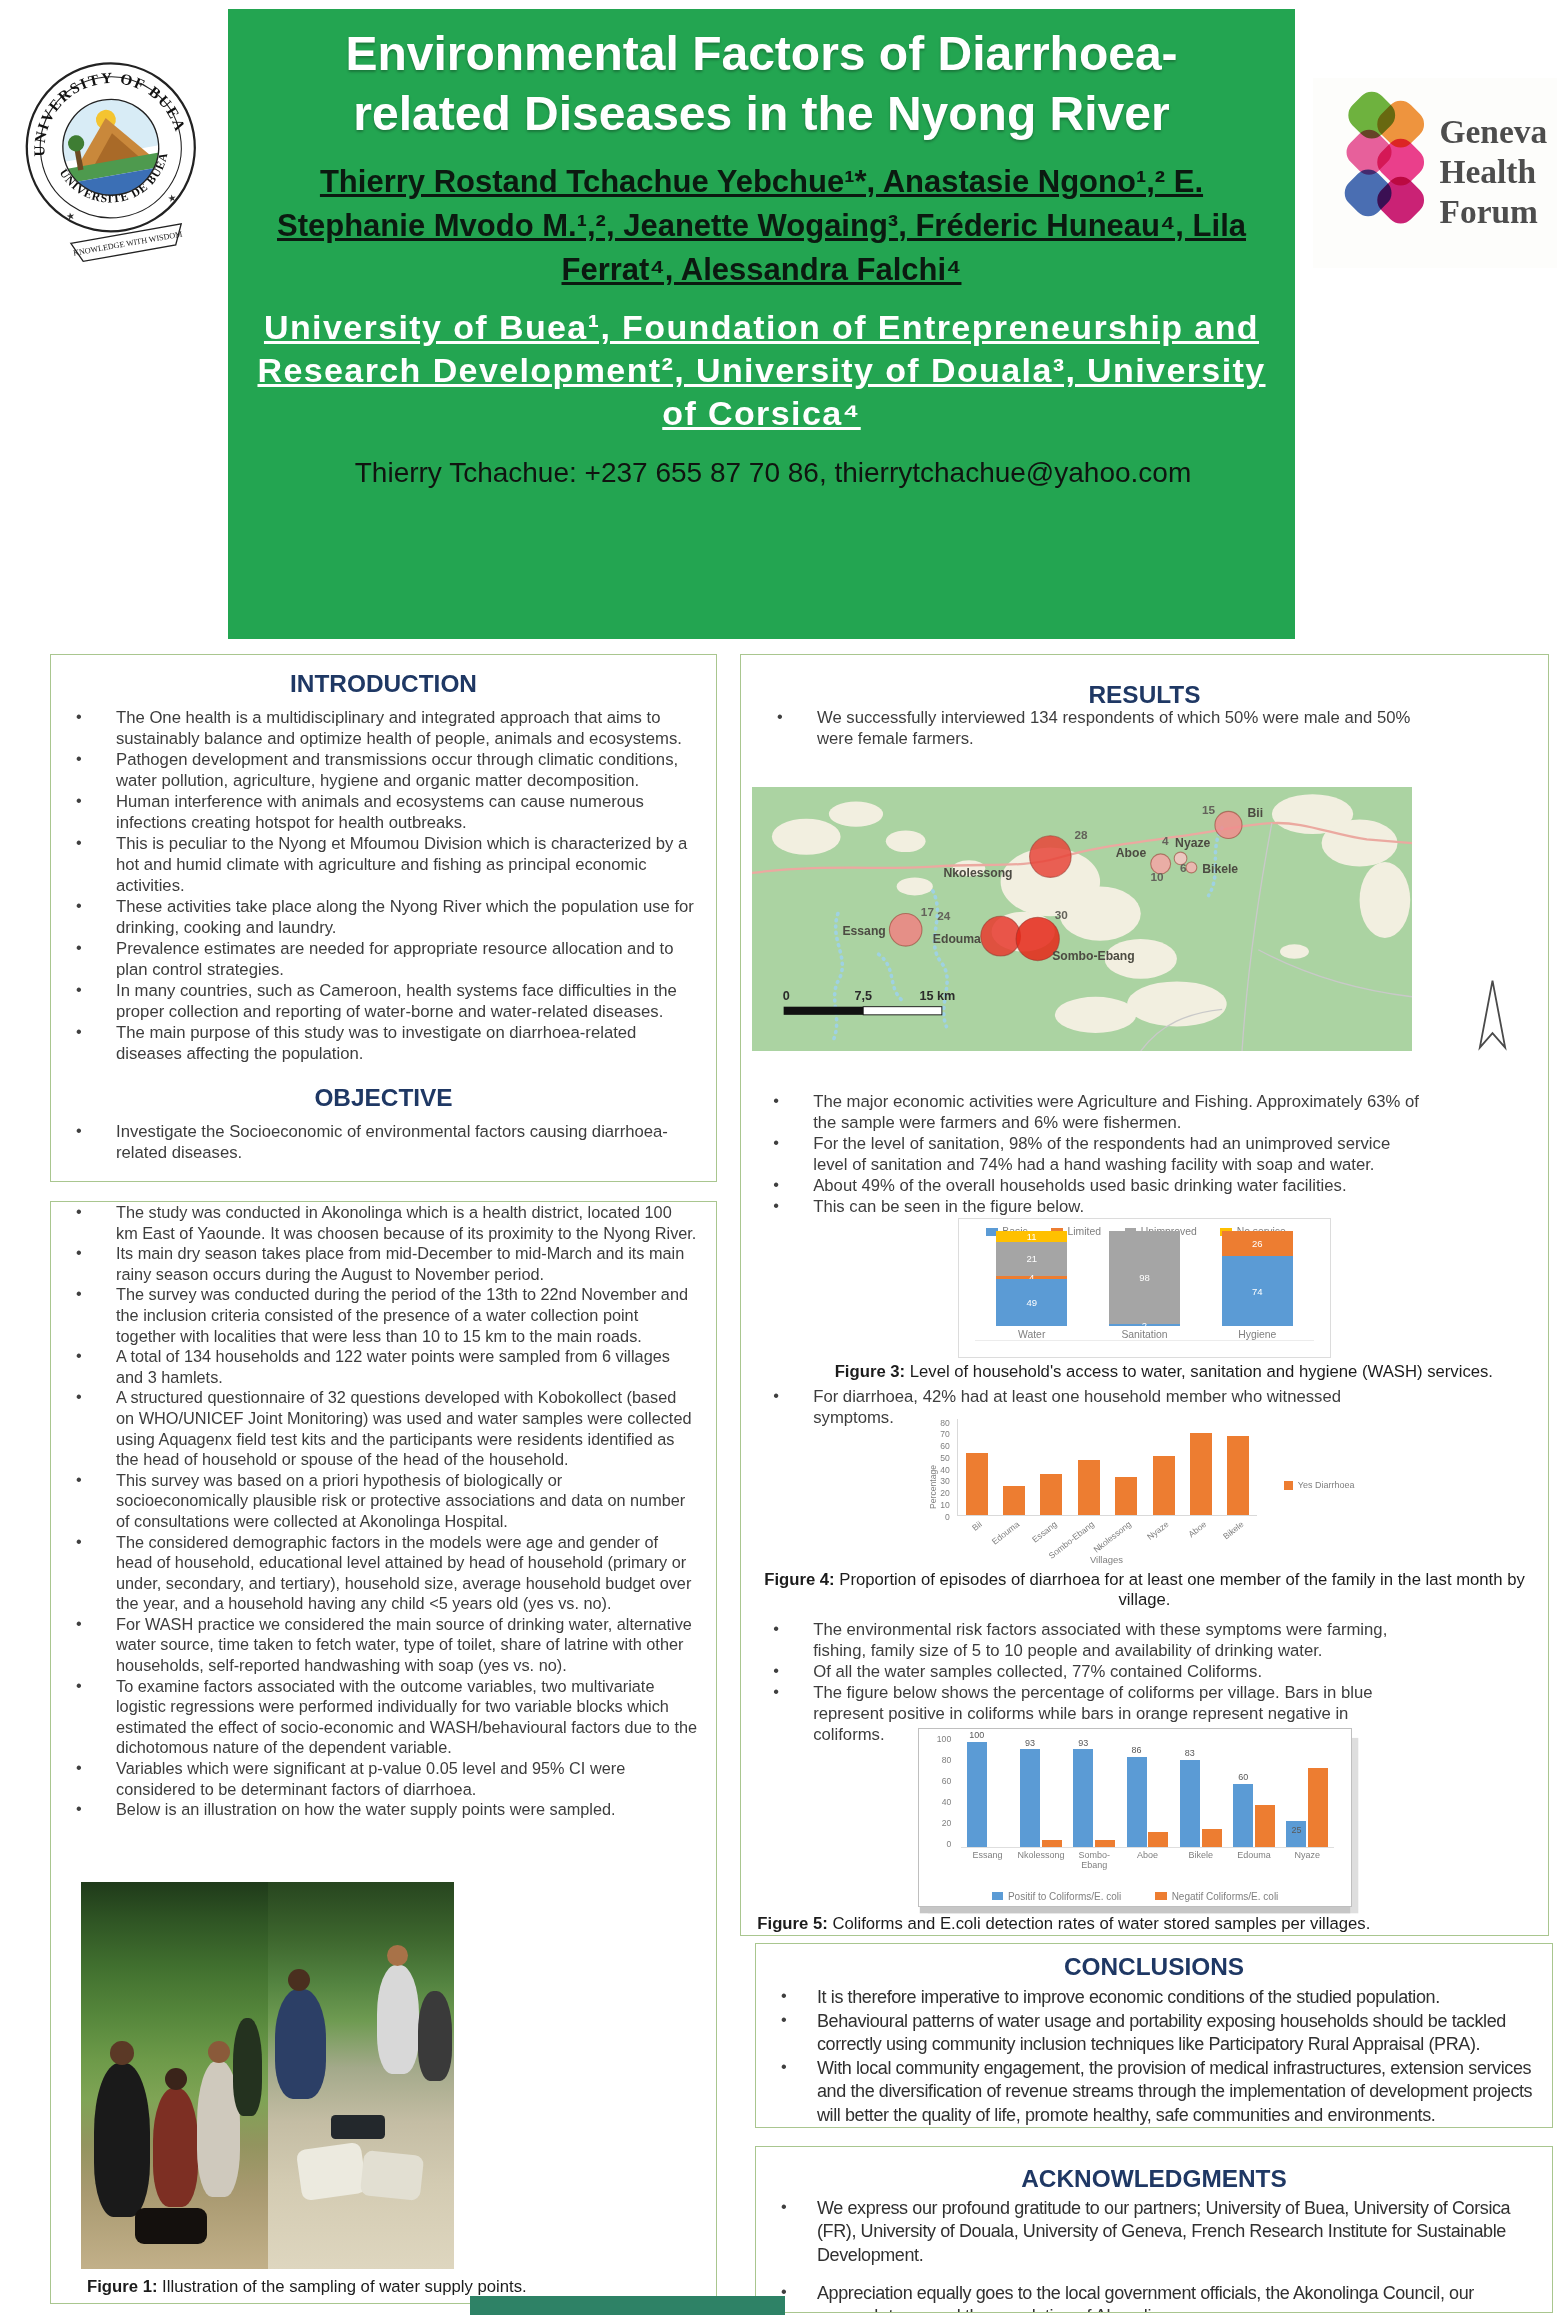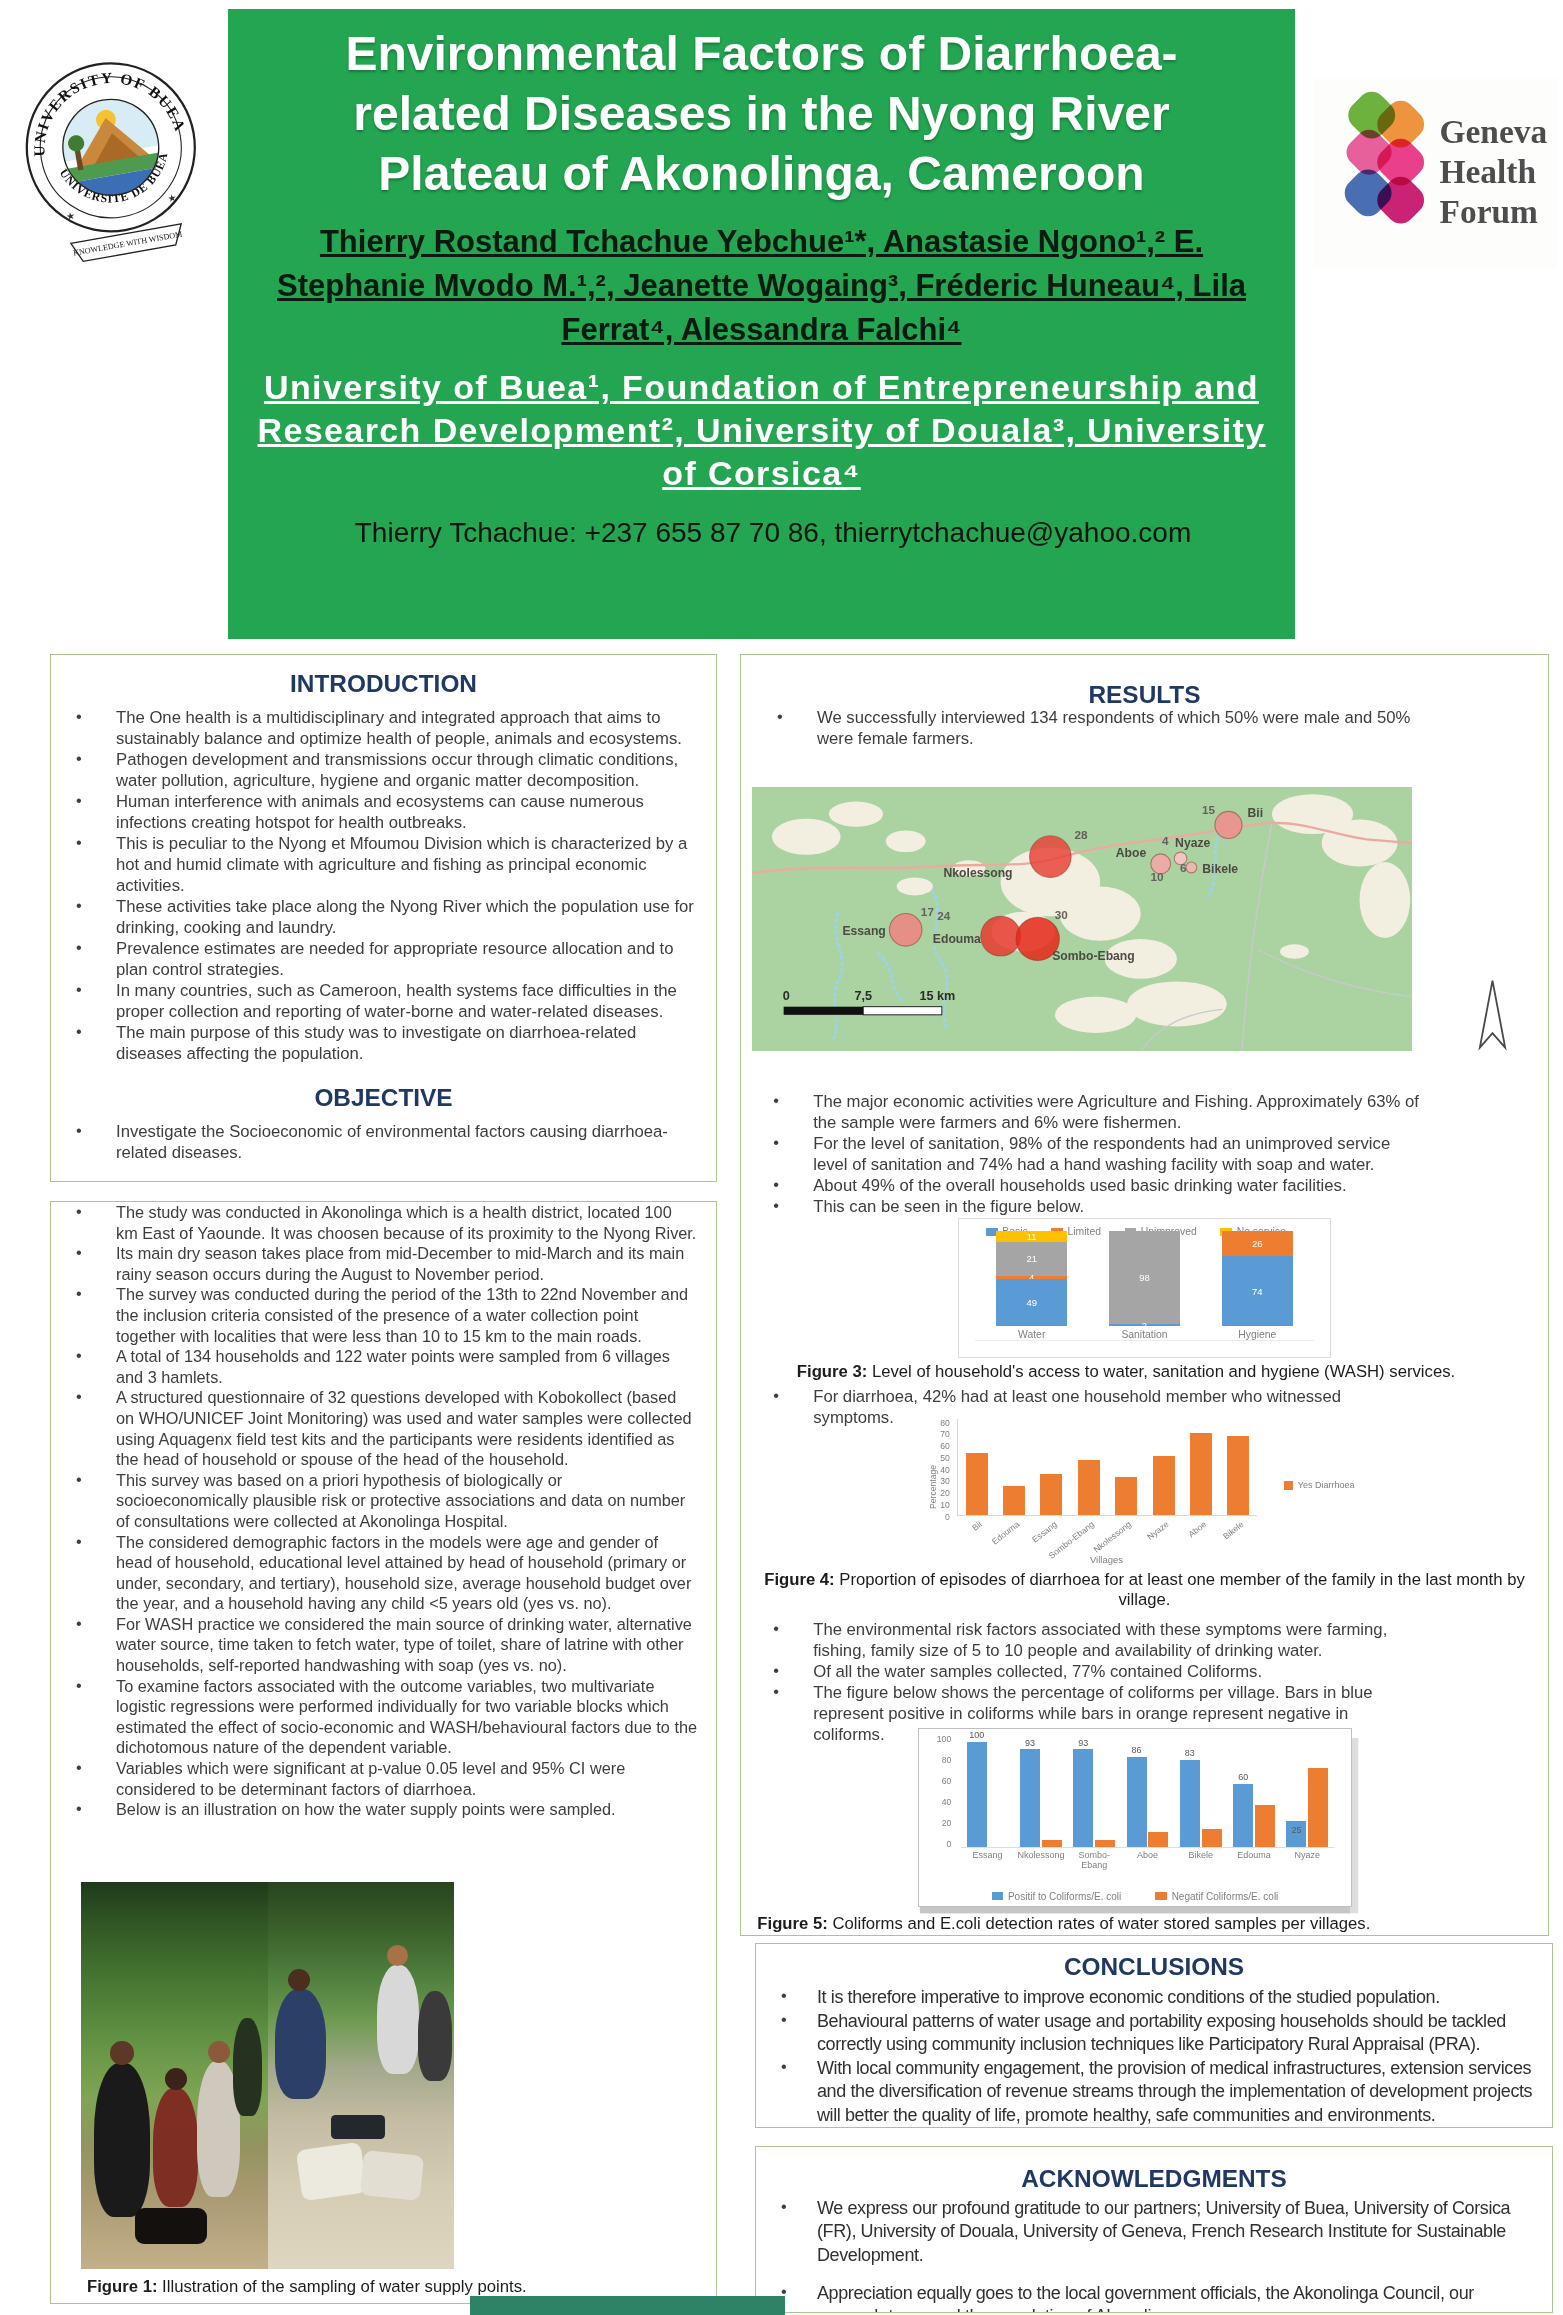--- a/index.html
+++ b/index.html
@@ -47,21 +47,21 @@
 
   
   .results-box{left:740px;top:654px;width:807px;height:1280px;}
   .results-title{position:absolute;left:0;top:11px;width:100%;}
   .results-intro{position:absolute;left:11px;top:52px;width:660px;}
   .mapwrap{position:absolute;left:11px;top:132px;width:660px;height:264px;}
   .north{position:absolute;left:735px;top:322px;}
   .fig2cap{position:absolute;left:0;top:409px;width:100%;text-align:center;}
   .rb1{position:absolute;left:7.2px;top:436px;width:651px;}
   .fig3{position:absolute;left:217px;top:563px;width:371px;height:138px;border:0.9px solid #dcdcdc;background:#fff;}
-  .fig3cap{position:absolute;left:36px;top:707px;width:698px;text-align:center;}
+  .fig3cap{position:absolute;left:54px;top:707px;width:698px;text-align:right;}
   .rb2{position:absolute;left:7.2px;top:731px;width:651px;}
   .fig4{position:absolute;left:174px;top:758px;width:443px;height:154px;}
   .fig4cap{position:absolute;left:9px;top:915px;width:789px;text-align:center;}
   .rb3{position:absolute;left:7.2px;top:964px;width:651px;}
   .fig5{position:absolute;left:177px;top:1073px;width:432px;height:177px;border:0.9px solid #bfbfbf;background:#fff;
         box-shadow:0 8.1px 0 -1.8px #c6c6c6,8.1px 8.1px 0 -1.8px #dedede;}
   .fig5cap{position:absolute;left:16.3px;top:1259px;width:778px;text-align:left;}
 
   
   .f3-legend{display:flex;gap:23.5px;margin:7.2px 0 1.8px 27px;}
@@ -154,21 +154,20 @@
       <text x="152" y="186" font-size="11" fill="#333">★</text>
       <path d="M38,212 L162,212 L152,234 L48,234 Z" fill="#ffffff" stroke="#222" stroke-width="1.5"></path>
       <text class="ub-motto" x="100" y="226" text-anchor="middle">KNOWLEDGE WITH WISDOM</text>
     </svg>
   </div>
 
   <div class="header-box" style="background: rgb(35, 165, 81);">
     <div class="poster-title">
       <div>Environmental Factors of Diarrhoea-</div>
       <div>related Diseases in the Nyong River</div>
-      <div>Plateau of Akonolinga, Cameroon</div>
     </div>
     <div class="authors">Thierry Rostand Tchachue Yebchue¹*, Anastasie Ngono¹,² E. Stephanie Mvodo M.¹,², Jeanette Wogaing³, Fréderic Huneau⁴, Lila Ferrat⁴, Alessandra Falchi⁴</div>
     <div class="affiliations">University of Buea¹, Foundation of Entrepreneurship and Research Development², University of Douala³, University of Corsica⁴</div>
     <div class="contact">Thierry Tchachue: +237 655 87 70 86, thierrytchachue@yahoo.com</div>
   </div>
 
   <div class="ghf-logo">
     <svg width="244" height="190" viewBox="0 0 270 210">
       <g>
         <rect x="42" y="18" width="46" height="46" rx="16" fill="#6fb43f" transform="rotate(45 65 41)" style="mix-blend-mode:multiply"></rect>

